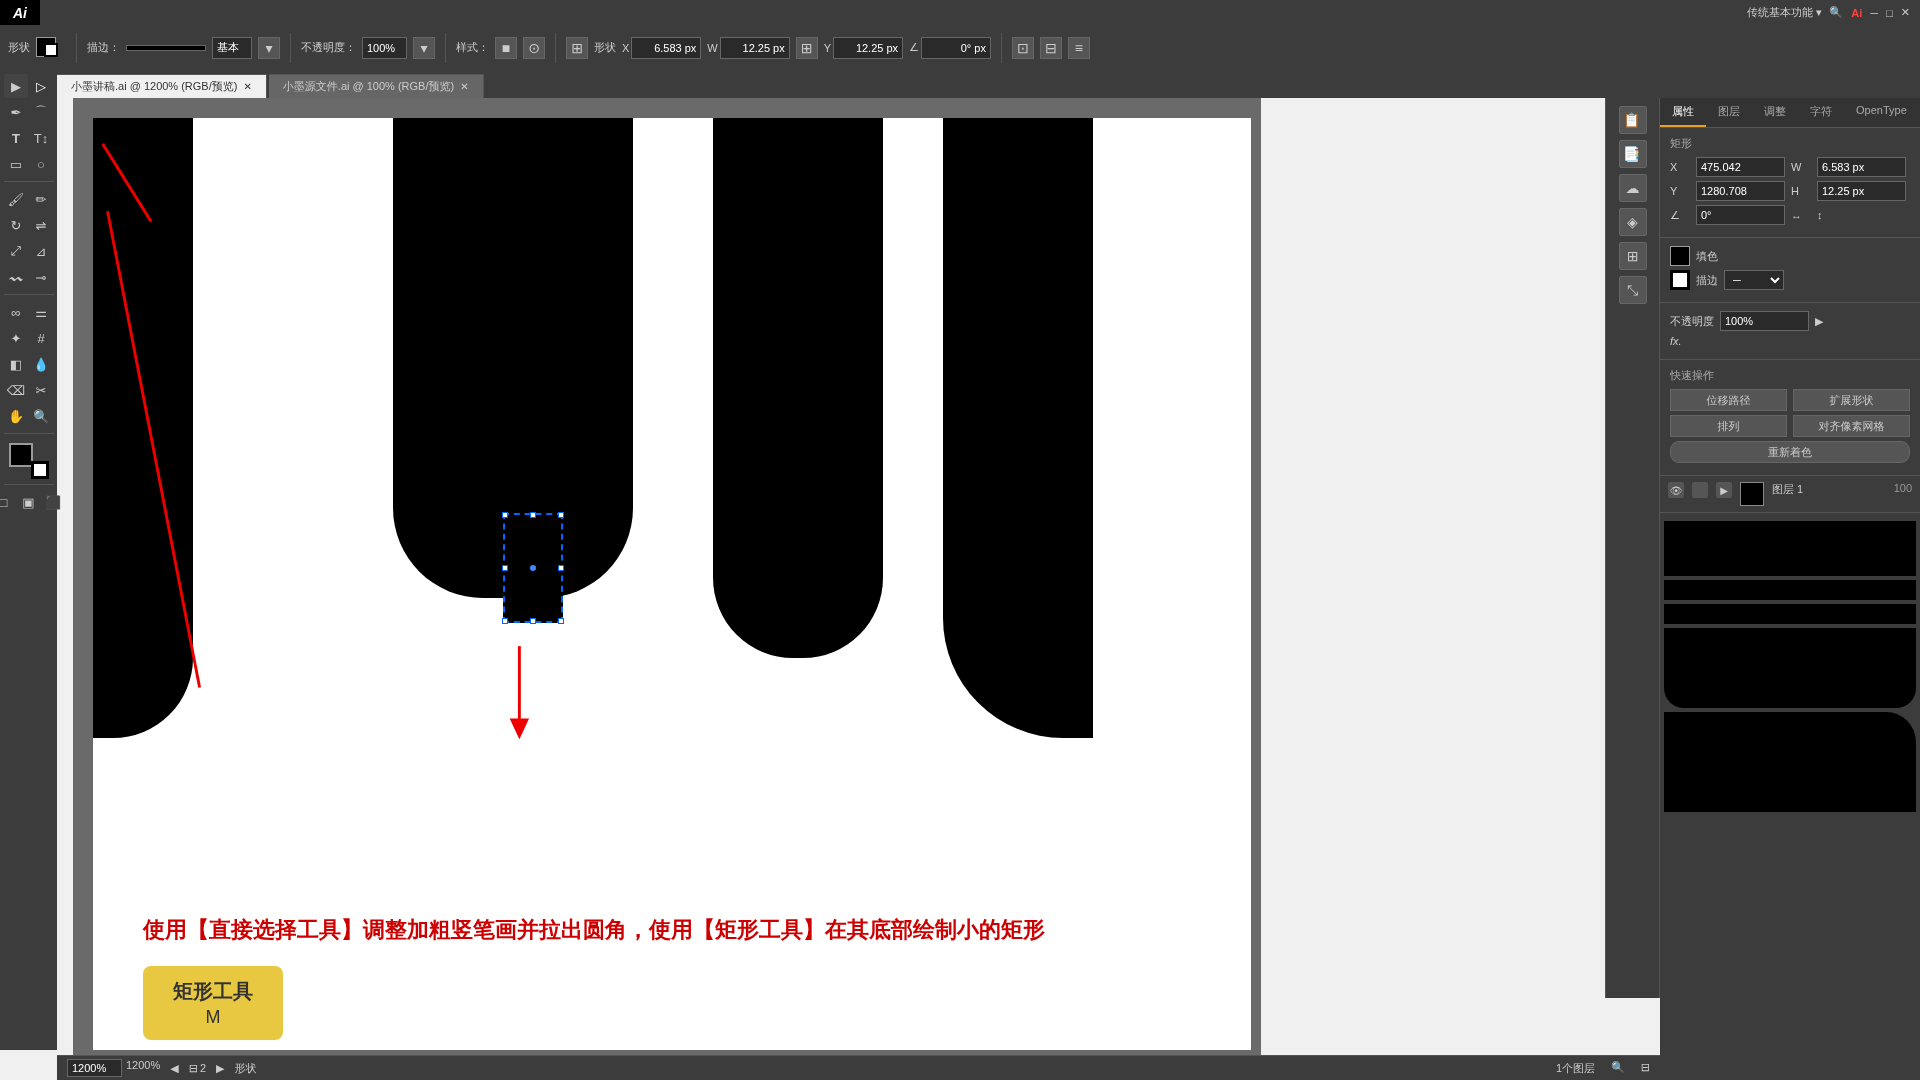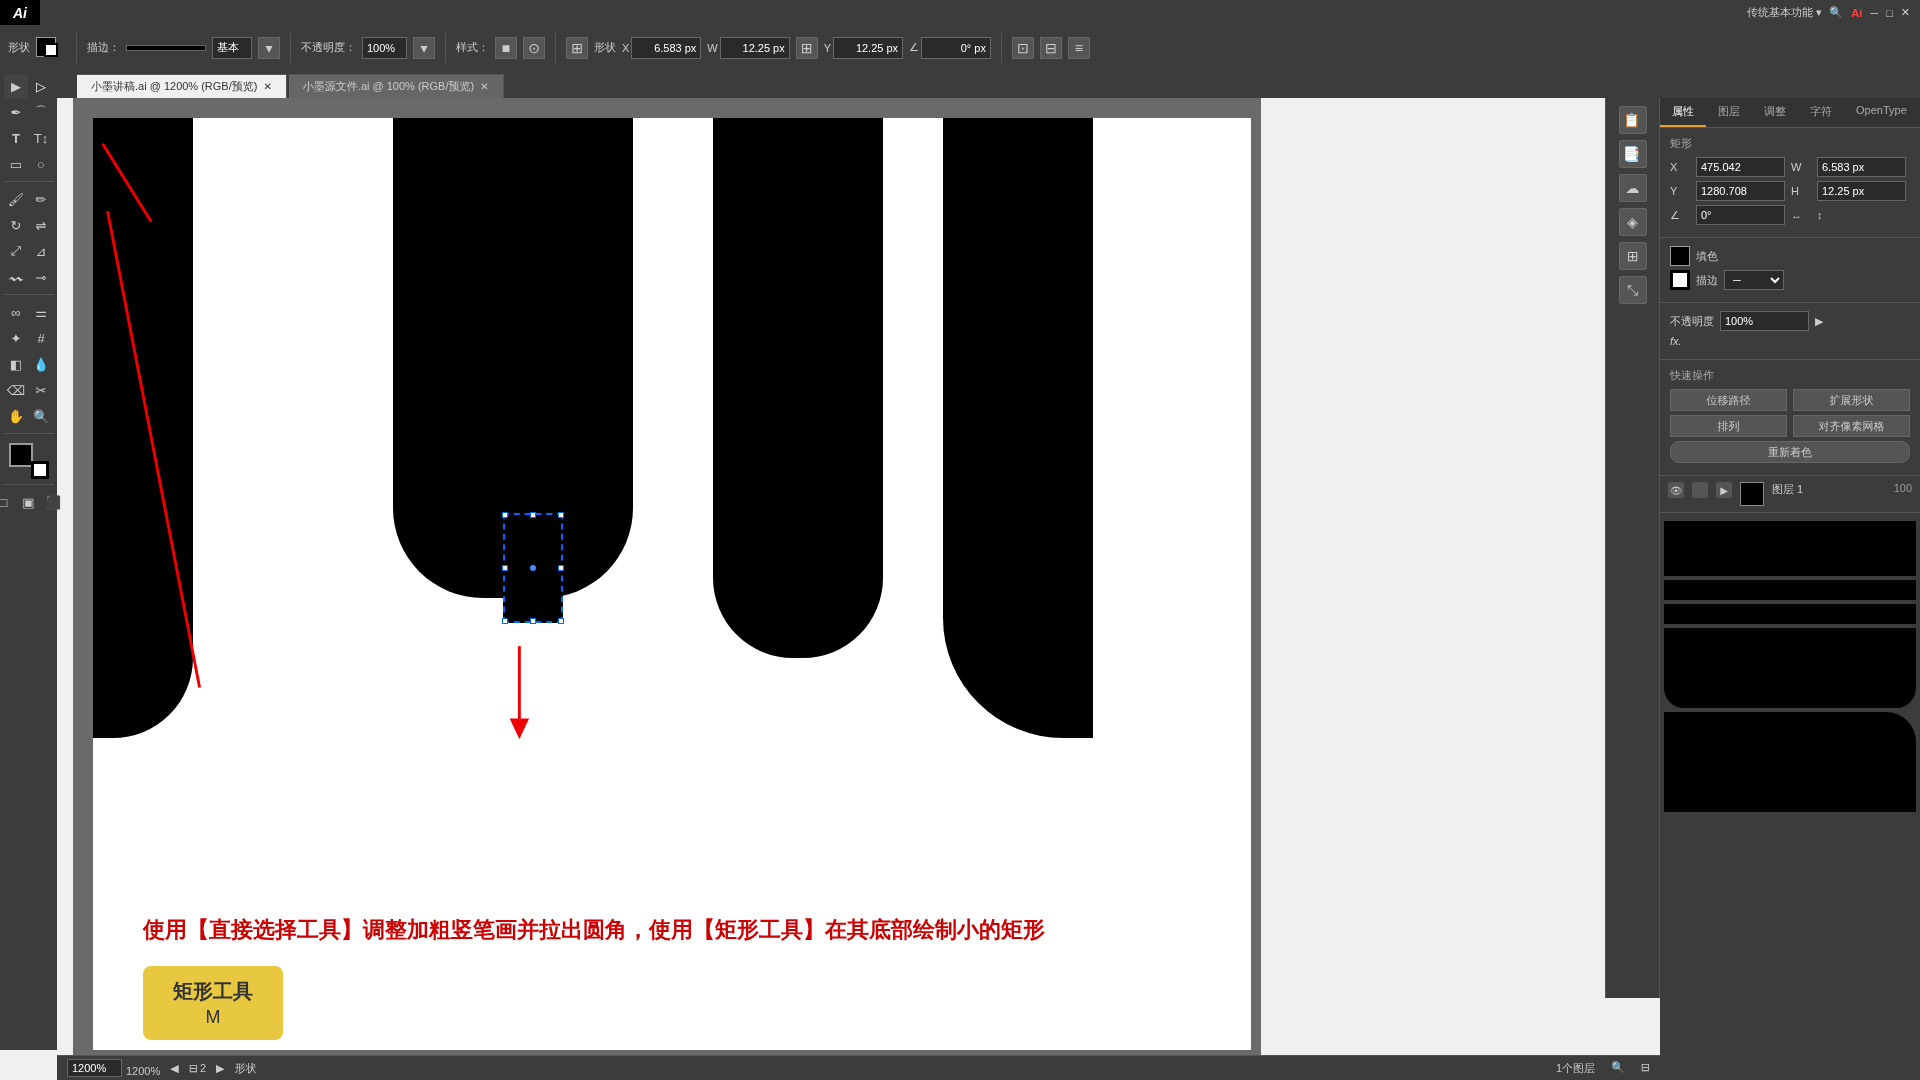--- a/index.html
+++ b/index.html
@@ -65,21 +65,21 @@
     
     #tabs-bar {
       position: absolute; top: 70px; left: 57px; right: 0; height: 28px;
       background: #3c3c3c; display: flex; align-items: flex-end; z-index: 98;
     }
     .tab {
       height: 24px; padding: 0 14px; background: #666; color: #ccc;
       font-size: 11px; display: flex; align-items: center; cursor: pointer;
       border-right: 1px solid #555; border-top: 1px solid #555; margin-right: 2px;
     }
-    .tab.active { background: #f0f0f0; color: #333; margin-left: 20px; }
+    .tab.active { background: #f0f0f0; color: #333; }
     .tab .close-tab { margin-left: 6px; font-size: 10px; }
 
     
     #toolbox {
       position: absolute; top: 70px; left: 0; width: 57px; height: 980px;
       background: #3c3c3c; display: flex; flex-direction: column;
       align-items: center; padding: 4px 0; gap: 2px; z-index: 97;
     }
     .tool-row { display: flex; gap: 1px; }
     .tool {
@@ -181,21 +181,21 @@
     .panel-color-box { width: 20px; height: 20px; background: #000; border: 1px solid #999; }
     .panel-stroke-box { width: 20px; height: 20px; background: white; border: 3px solid #000; }
 
     
     #status-bar {
       position: absolute; bottom: 0; left: 57px; right: 260px; height: 25px;
       background: #3c3c3c; display: flex; align-items: center;
       padding: 0 10px; gap: 10px; font-size: 11px; color: #ccc;
       border-top: 1px solid #555;
     }
-    .status-zoom { display: flex; align-items: flex-end; gap: 4px; }
+    .status-zoom { display: flex; align-items: flex-start; gap: 4px; }
 
     
     #thumbnail-panel {
       position: absolute; top: 98px; right: 260px; width: 55px; height: 900px;
       background: #3c3c3c; border-left: 1px solid #555; border-right: 1px solid #555;
       display: flex; flex-direction: column; align-items: center; padding-top: 8px; gap: 6px;
     }
     .thumb-icon {
       width: 28px; height: 28px; background: #555; border: 1px solid #666;
       display: flex; align-items: center; justify-content: center;

